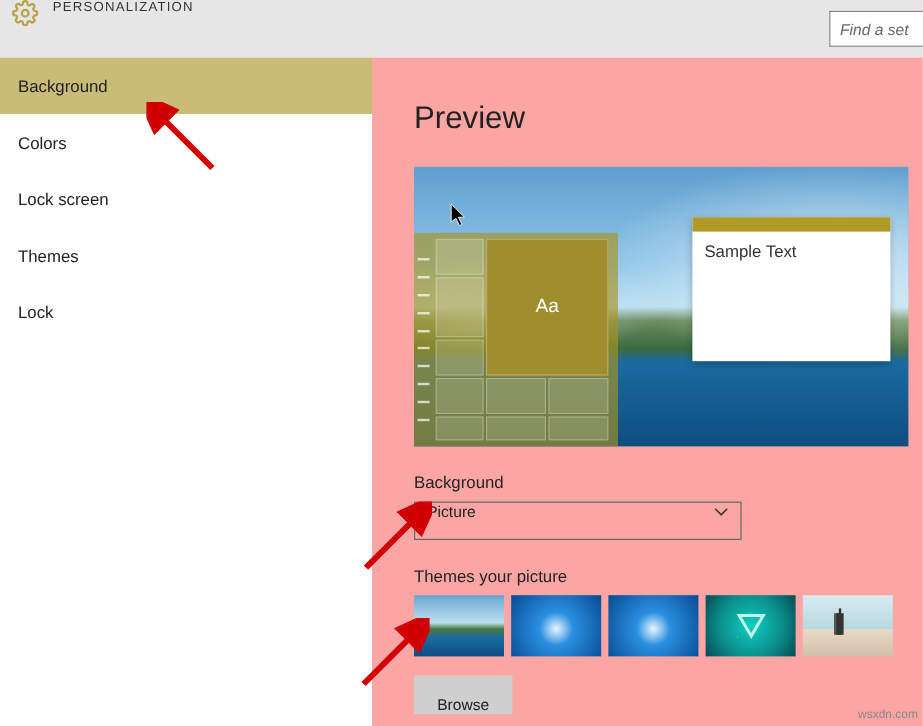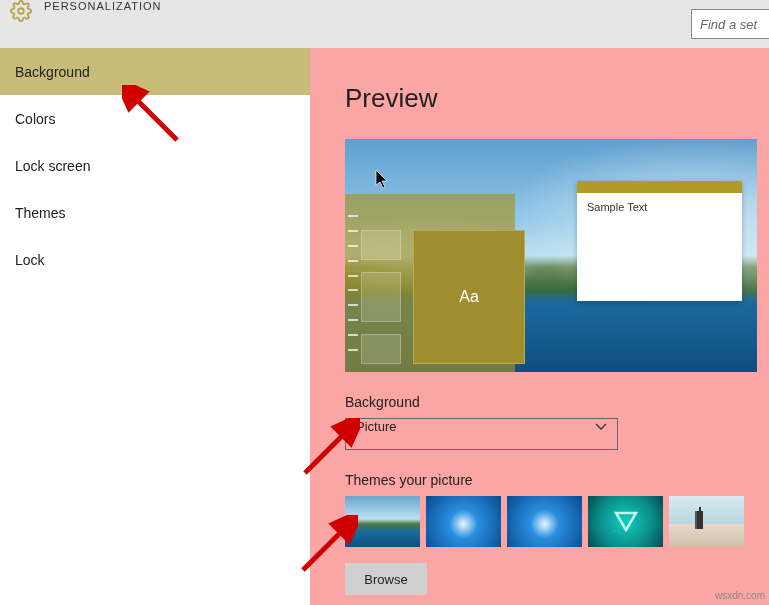--- a/index.html
+++ b/index.html
@@ -107,44 +107,43 @@
     padding: 8px 3px;
   }
   .start-col1 span {
     width: 10px; height: 2px; background: rgba(255,255,255,0.7);
   }
   .start-tiles {
     flex: 1;
     display: grid;
     grid-template-columns: 40px 50px 50px;
     grid-template-rows: 30px 50px 30px 30px 20px;
-    gap: 12px;
+    gap: 2px;
     padding: 5px 5px 23px 0;
-    margin-top: 31px;
   }
   .tile { background: rgba(255,255,255,0.15); border: 1px solid rgba(255,255,255,0.25); }
   .tile.big { grid-column: 2 / span 2; grid-row: 1 / span 3; background: #a08e2e; display:flex; align-items:center; justify-content:center; color:#fff; font-size:16px; }
   .tile.a { grid-column:1; grid-row:1; }
   .tile.b { grid-column:1; grid-row:2; }
   .tile.c { grid-column:1; grid-row:3; }
   .tile.d { grid-column:1; grid-row:4; }
   .tile.e { grid-column:2; grid-row:4; }
   .tile.f { grid-column:3; grid-row:4; }
   .tile.g { grid-column:1; grid-row:5; }
   .tile.h { grid-column:2; grid-row:5; }
   .tile.i { grid-column:3; grid-row:5; }
 
   .window-overlay {
     position: absolute;
     right: 15px; top: 42px;
     width: 165px; height: 120px;
     background: #fff;
     border-top: 12px solid #b09b28;
     box-shadow: 0 2px 6px rgba(0,0,0,0.25);
-    font-size: 11px;
+    font-size: 14px;
     color: #333;
     padding: 8px 10px;
   }
 
   .section-label {
     font-size: 14px;
     color: #222;
     margin-top: 22px;
     margin-bottom: 8px;
   }
@@ -194,21 +193,21 @@
   .browse-btn {
     margin-top: 16px;
     width: 82px;
     height: 32px;
     background: #cfcfcf;
     border: none;
     font-size: 13px;
     color: #222;
     cursor: pointer;
     text-align: center;
-    display:flex; align-items:center; justify-content:center;
+    display:flex; align-items:flex-end; justify-content:center;
   }
 
   
   .arrow {
     position: absolute;
     pointer-events: none;
   }
 
   .watermark {
     position: absolute;

